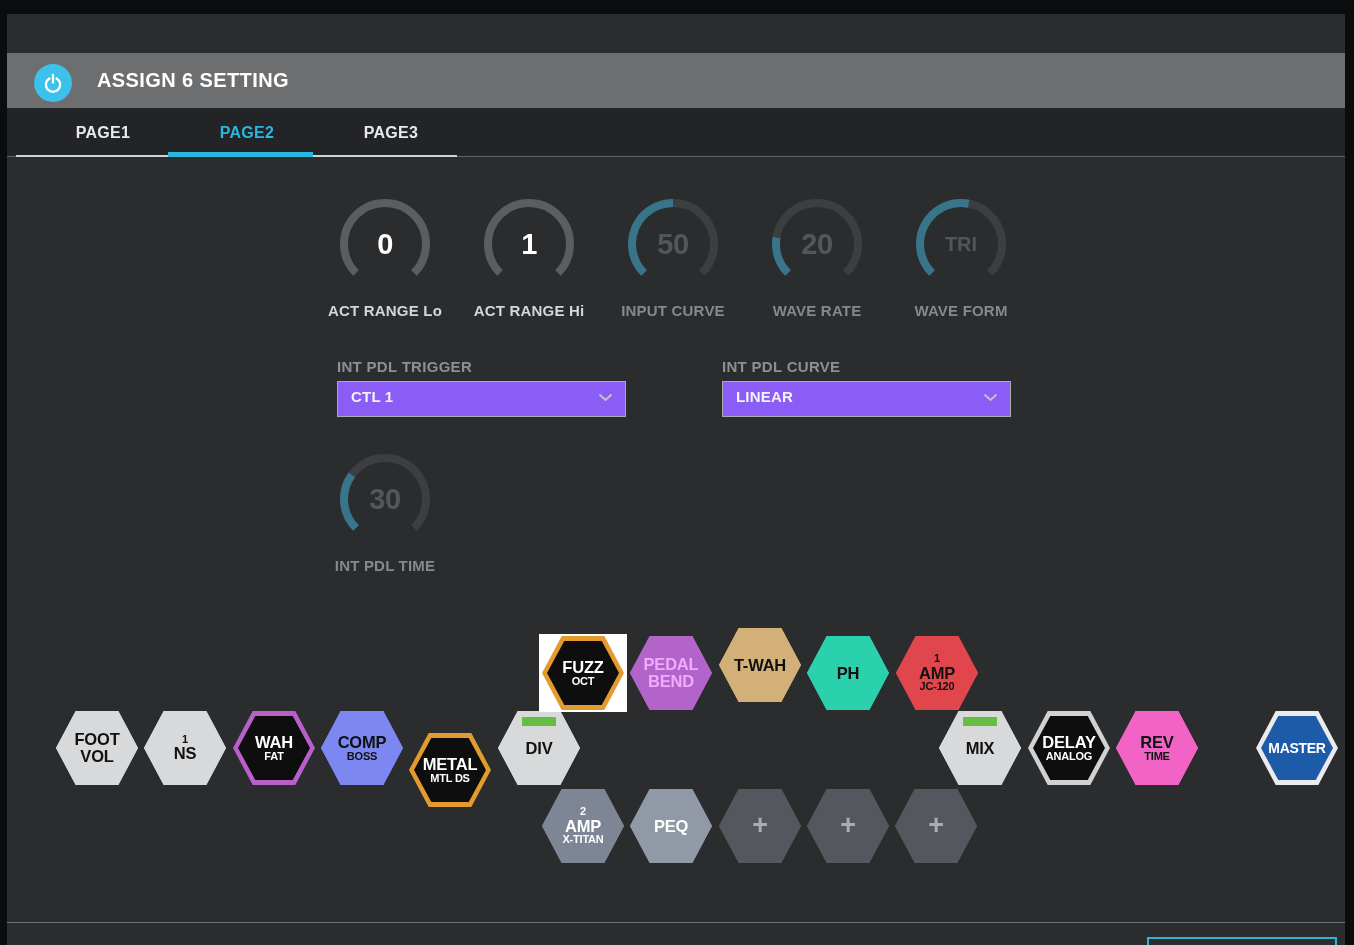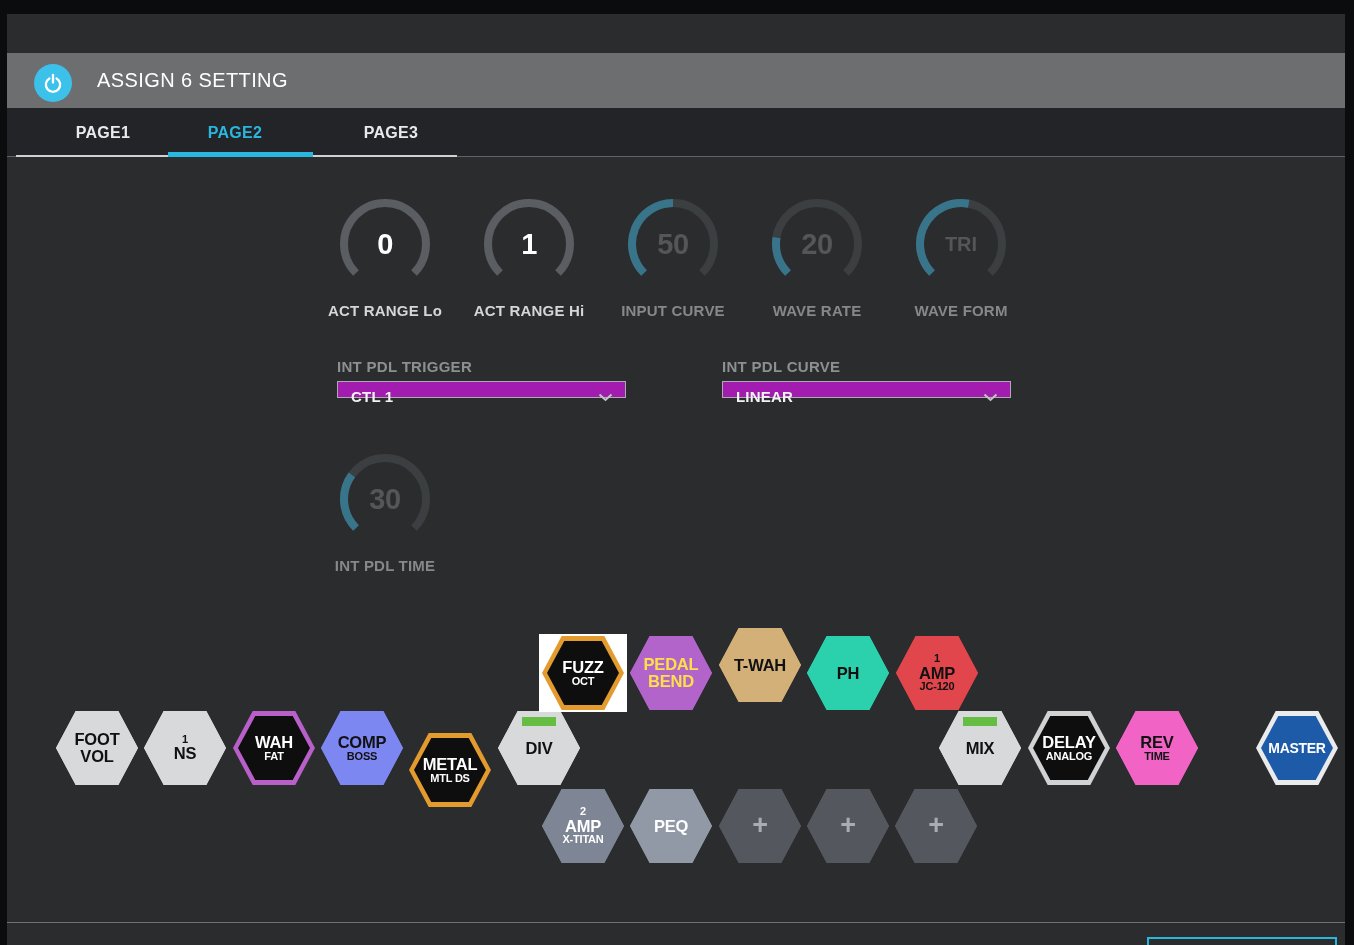--- a/index.html
+++ b/index.html
@@ -11,21 +11,21 @@
 
   
   #modal-bg{left:7px;top:14px;width:1338px;height:931px;background:#2b2c2e;}
   #titlebar{left:7px;top:14px;width:1338px;height:39px;background:#45484c;
             color:#ffffff;font-weight:bold;font-size:16px;line-height:39px;
             padding-left:19px;letter-spacing:.3px;}
   #subbar{left:7px;top:53px;width:1338px;height:55px;background:#6c6e70;}
   #power-btn{left:34px;top:64px;width:38px;height:38px;border-radius:50%;
              background:#3cc1ea;display:flex;align-items:center;justify-content:center;cursor:pointer;}
   #subtitle{left:97px;top:53px;height:55px;line-height:55px;color:#ffffff;
-            font-weight:normal;font-size:20px;letter-spacing:.4px;}
+            font-weight:bold;font-size:20px;letter-spacing:.4px;}
 
   
   #tabstrip{left:7px;top:108px;width:1338px;height:49px;background:#232427;}
   .tab{position:absolute;top:0;width:144px;height:49px;line-height:49px;text-align:center;
        color:#e8eaeb;font-weight:bold;font-size:16px;cursor:pointer;letter-spacing:.3px;}
   .tab.active{color:#29b7e0;}
   #tab-underline-full{left:7px;top:156px;width:1338px;height:1px;background:#606366;}
   #tab-underline-bright{left:16px;top:155px;width:441px;height:2px;background:#cfd1d3;}
   #tab-underline-active{left:168px;top:152px;width:145px;height:5px;background:#29b7e0;}
 
@@ -36,21 +36,21 @@
   .knob .kval{position:absolute;left:0;top:0;width:100px;height:100px;display:flex;
               align-items:center;justify-content:center;font-weight:bold;font-size:29px;
               color:#ffffff;letter-spacing:-.5px;}
   .knob.disabled .kval{color:#53575a;}
   .knob .kval.long{font-size:20px;letter-spacing:0;}
   .knob .klabel{margin-top:8px;font-weight:bold;font-size:15px;color:#d4d6d7;letter-spacing:.2px;}
   .knob.disabled .klabel{color:#85898c;}
 
   
   .dd-label{position:absolute;font-weight:bold;font-size:15px;color:#8d9093;letter-spacing:.3px;}
-  .dd{position:absolute;width:289px;height:17px;background:#a21caf;border:1px solid #aaacae;
+  .dd{position:absolute;width:289px;height:36px;background:#8b5cf6;border:1px solid #aaacae;
       cursor:pointer;}
   .dd .dd-value{position:absolute;left:13px;top:0;height:30px;line-height:30px;
                 color:#f2f3f4;font-weight:bold;font-size:15px;letter-spacing:.2px;}
   .dd .chev{position:absolute;right:12px;top:11px;}
 
   
   .hex-sel{position:absolute;background:#ffffff;}
   .hex{position:absolute;width:82px;height:74px;cursor:pointer;}
   .hex .h-outer{position:absolute;inset:0;
         clip-path:polygon(24% 0,76% 0,100% 50%,76% 100%,24% 100%,0 50%);}
@@ -83,21 +83,21 @@
   <div class="abs" id="power-btn">
     <svg width="22" height="22" viewBox="0 0 20 20">
       <path d="M13.25 5.87 A6.5 6.5 0 1 1 6.75 5.87" fill="none" stroke="#ffffff" stroke-width="2.1" stroke-linecap="round"></path>
       <line x1="10" y1="2.6" x2="10" y2="9.6" stroke="#ffffff" stroke-width="2.1" stroke-linecap="round"></line>
     </svg>
   </div>
   <div class="abs" id="subtitle">ASSIGN 6 SETTING</div>
 
   <div class="abs" id="tabstrip">
     <div class="tab" style="left:24px">PAGE1</div>
-    <div class="tab active" style="left:156px">PAGE2</div>
+    <div class="tab active" style="left:168px">PAGE2</div>
     <div class="tab" style="left:312px">PAGE3</div>
   </div>
   <div class="abs" id="tab-underline-full"></div>
   <div class="abs" id="tab-underline-bright"></div>
   <div class="abs" id="tab-underline-active"></div>
 
   <div class="dd-label" style="left:337px;top:358px">INT PDL TRIGGER</div>
   <div class="dd" style="left:337px;top:381px">
     <span class="dd-value">CTL 1</span>
     <svg class="chev" width="15" height="9" viewBox="0 0 15 9">
@@ -227,21 +227,21 @@
         <div class="h-outer" style="background: rgb(228, 155, 45);"></div>
         <div class="h-inner" style="inset: 5px; background: rgb(14, 14, 14);"></div>
         <div class="h-text" style="color: rgb(255, 255, 255);">
           <div class="t-main">FUZZ</div>
           <div class="t-sub">OCT</div>
         </div>
       </div>
       <div class="hex" style="left: 630px; top: 636px;">
         <div class="h-outer" style="background: rgb(178, 100, 202);"></div>
         <div class="h-inner" style="inset: 0px; background: rgb(178, 100, 202);"></div>
-        <div class="h-text" style="color: #fde047;">
+        <div class="h-text" style="color: #f0abfc;">
           <div class="t-main">PEDAL</div>
           <div class="t-main">BEND</div>
         </div>
       </div>
       <div class="hex" style="left: 719px; top: 628px;">
         <div class="h-outer" style="background: rgb(210, 176, 119);"></div>
         <div class="h-inner" style="inset: 0px; background: rgb(210, 176, 119);"></div>
         <div class="h-text" style="color: rgb(17, 17, 17);">
           <div class="t-main">T-WAH</div>
         </div>

